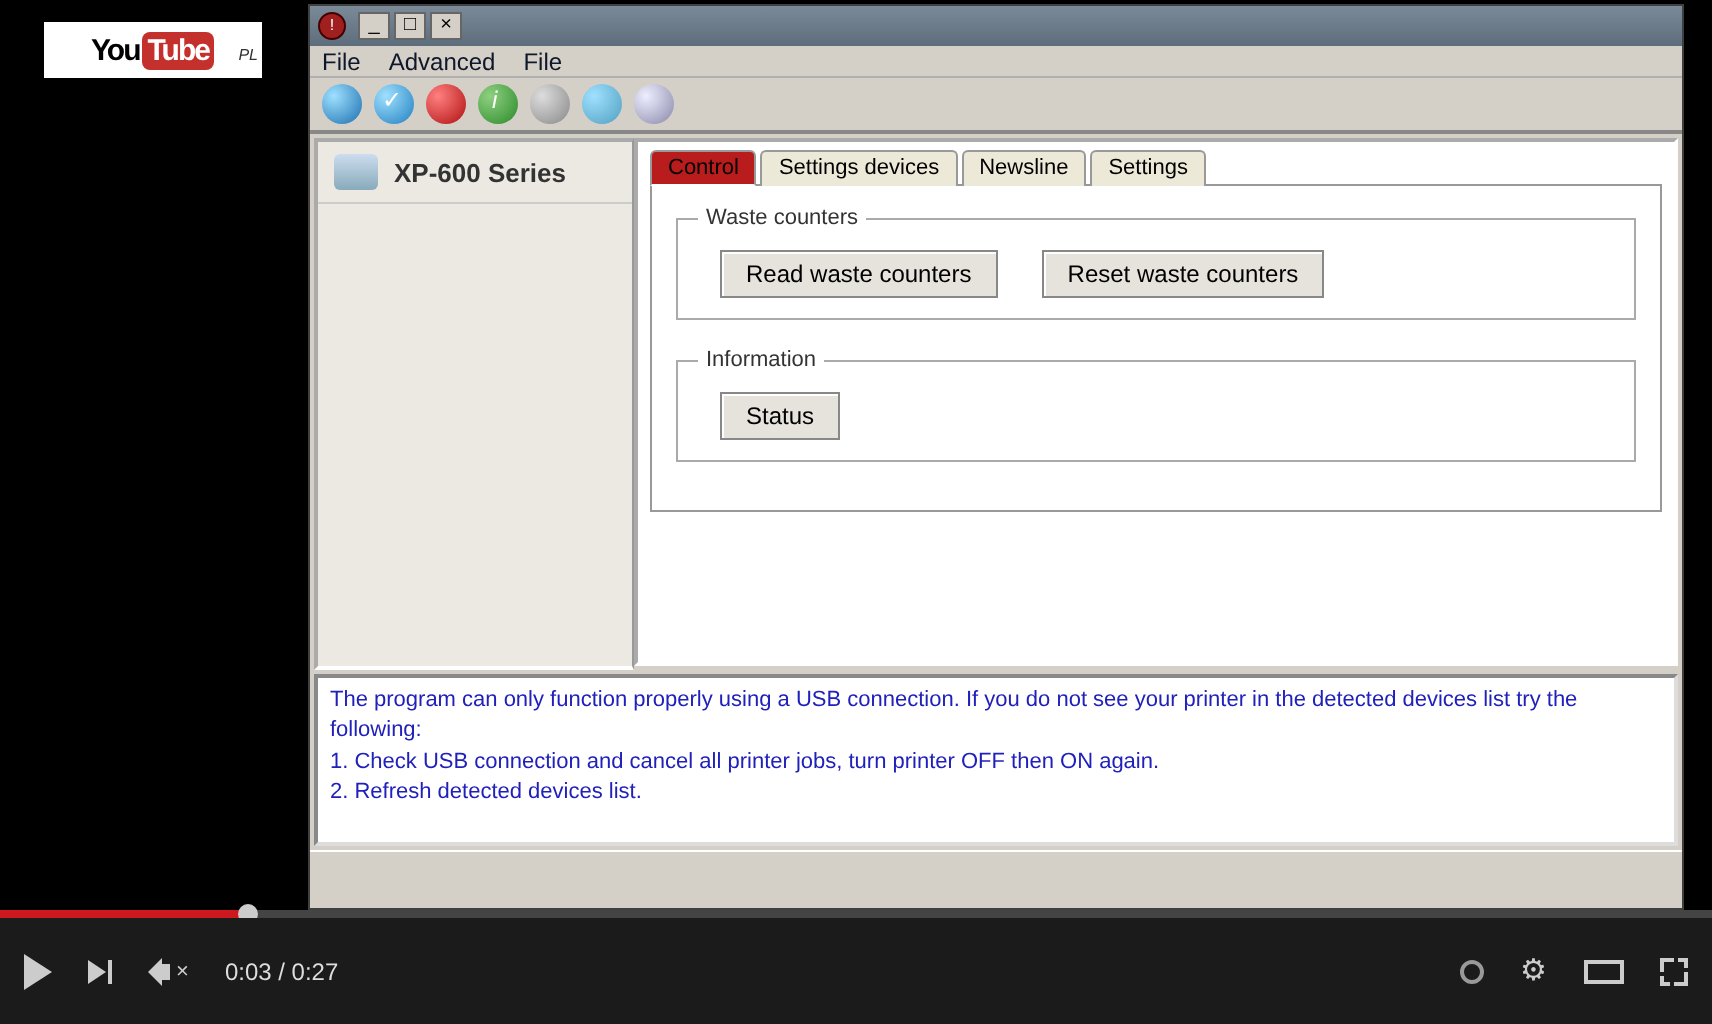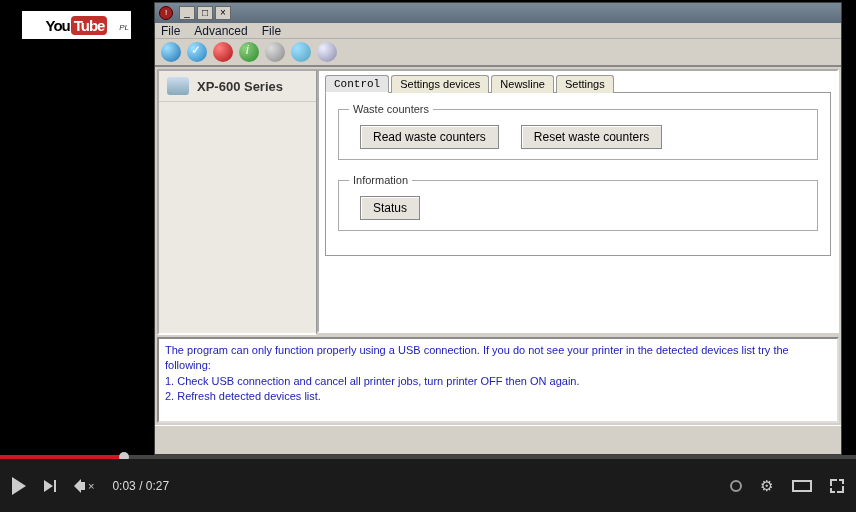--- a/index.html
+++ b/index.html
@@ -114,21 +114,21 @@
   .tab {
     border: 1px solid #999;
     border-bottom: none;
     padding: 2px 8px;
     background: #ece9d8;
     font-size: 11px;
     margin-right: 2px;
     cursor: pointer;
     border-radius: 3px 3px 0 0;
   }
-  .tab.active { background: #e5e5e5; border-bottom: 1px solid #fff; font-family: Liberation Mono, monospace; }
+  .tab.active { background: #b91c1c; border-bottom: 1px solid #fff; }
   .panel {
     border: 1px solid #999;
     padding: 10px 12px;
     margin-top: -1px;
   }
   fieldset {
     border: 1px solid #aaa;
     padding: 10px;
     margin-bottom: 14px;
   }

